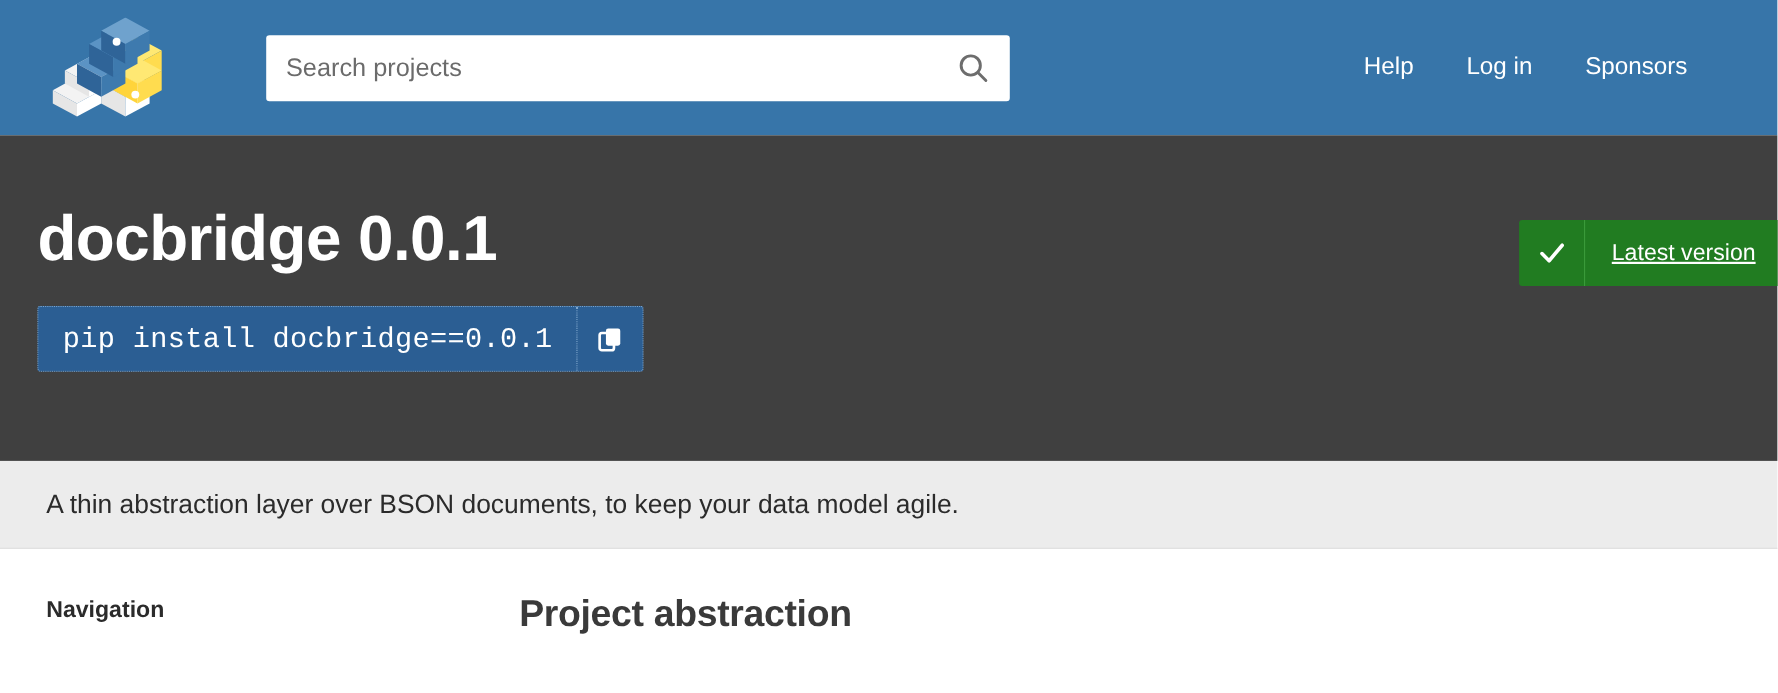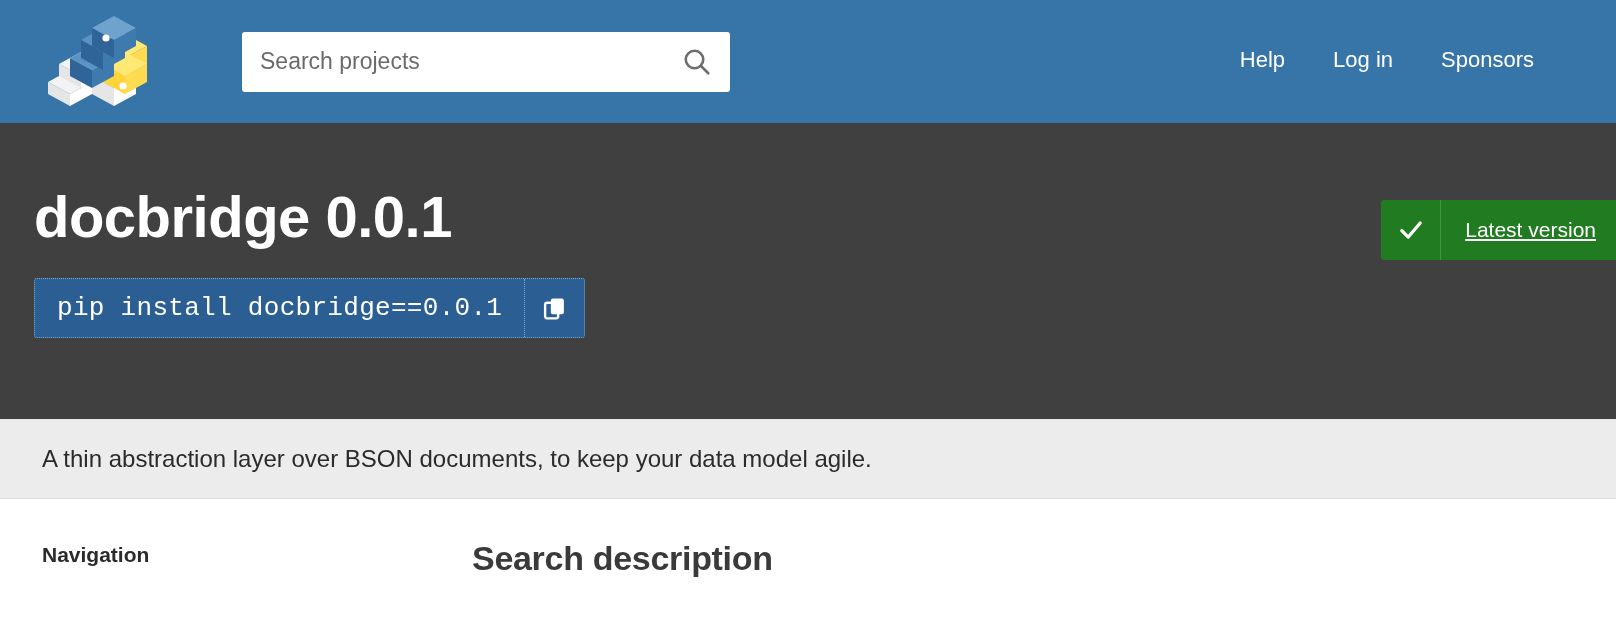--- a/index.html
+++ b/index.html
@@ -27,21 +27,21 @@
     width: 108px;
     height: 95px;
     display: block;
     flex: 0 0 auto;
     margin-top: 4px;
   }
   .logo-link svg { display: block; width: 100%; height: 100%; }
 
   .search-form {
     margin-left: 92px;
-    width: 488px;
+    width: 676px;
     flex: 0 0 auto;
     position: relative;
   }
   .search-input {
     width: 100%;
     height: 60px;
     border: 0;
     border-radius: 3px;
     background: #ffffff;
     font-family: "Liberation Sans", sans-serif;
@@ -312,15 +312,15 @@
 
 <section class="description-strip">
   <p class="description-text">A thin abstraction layer over BSON documents, to keep your data model agile.</p>
 </section>
 
 <section class="content-area">
   <div class="nav-column">
     <h2 class="nav-heading">Navigation</h2>
   </div>
   <div class="desc-column">
-    <h2 class="desc-heading">Search description</h2>
+    <h2 class="desc-heading">Project abstraction</h2>
   </div>
 </section>
 
 </body></html>

